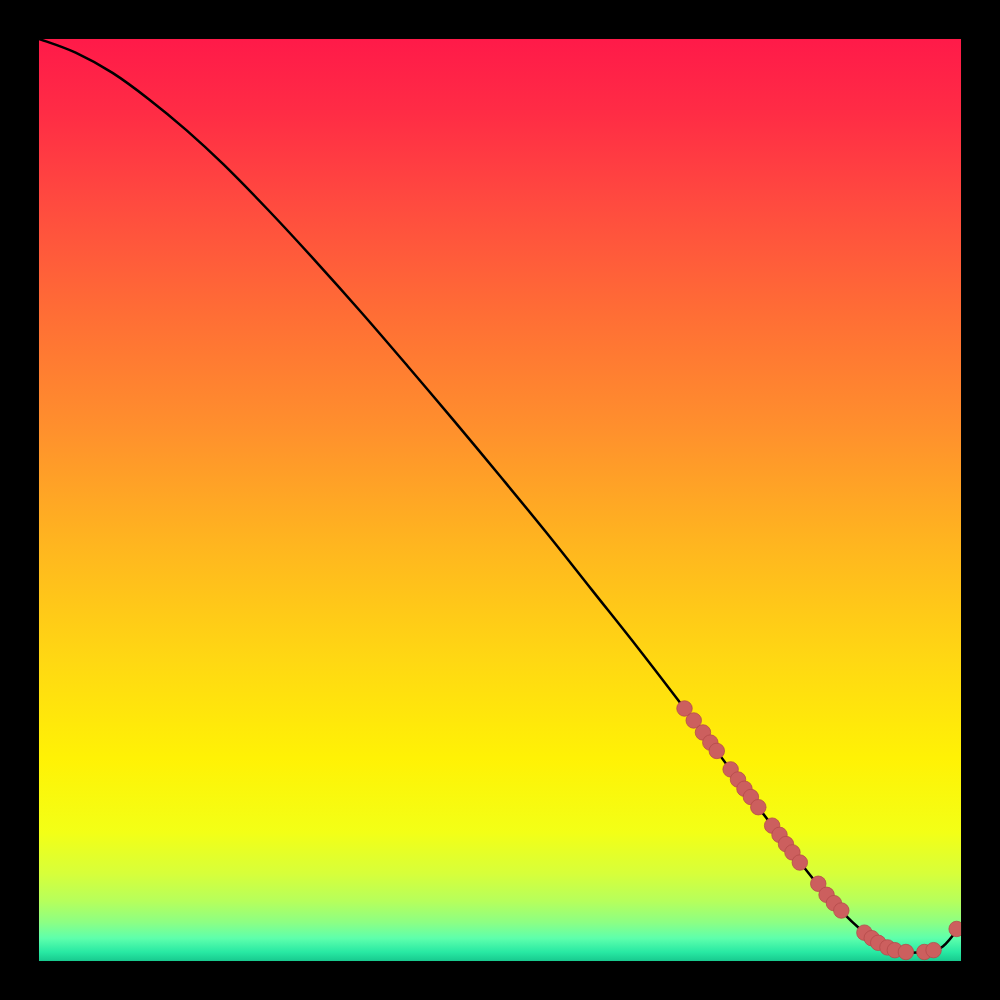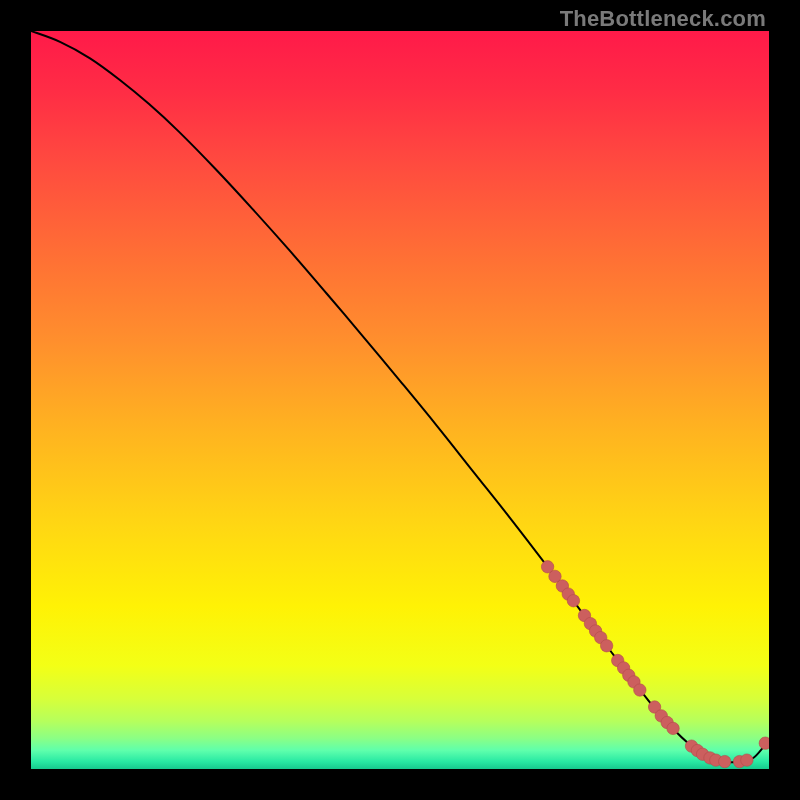--- a/index.html
+++ b/index.html
@@ -101,14 +101,13 @@
           <circle cx="678.96" cy="726.93" r="6.2" fill="#cc5f5e" stroke="#b34a49" stroke-width="0.6"></circle>
           <circle cx="684.86" cy="729.14" r="6.2" fill="#cc5f5e" stroke="#b34a49" stroke-width="0.6"></circle>
           <circle cx="693.72" cy="730.62" r="6.2" fill="#cc5f5e" stroke="#b34a49" stroke-width="0.6"></circle>
           <circle cx="708.48" cy="730.62" r="6.2" fill="#cc5f5e" stroke="#b34a49" stroke-width="0.6"></circle>
           <circle cx="715.86" cy="729.14" r="6.2" fill="#cc5f5e" stroke="#b34a49" stroke-width="0.6"></circle>
           <circle cx="734.31" cy="712.17" r="6.2" fill="#cc5f5e" stroke="#b34a49" stroke-width="0.6"></circle>
         </g>
     </svg>
   </div>
 
-  <div class="watermark">TheBottleneck.com</div>
 </div>
 
 </body></html>

